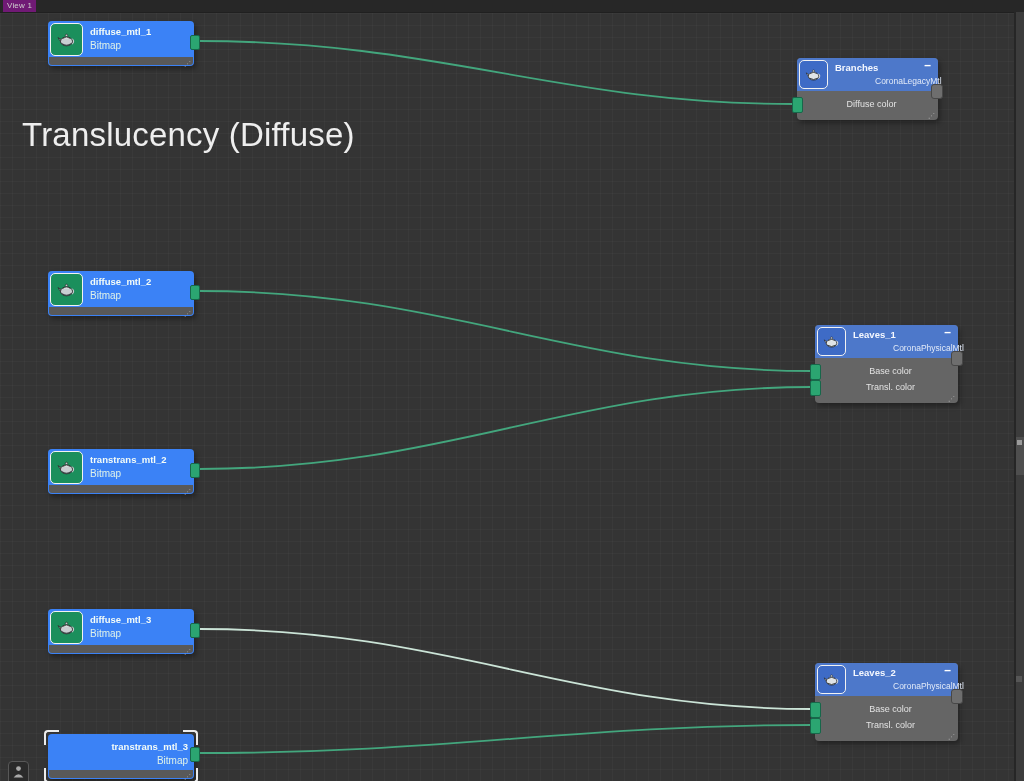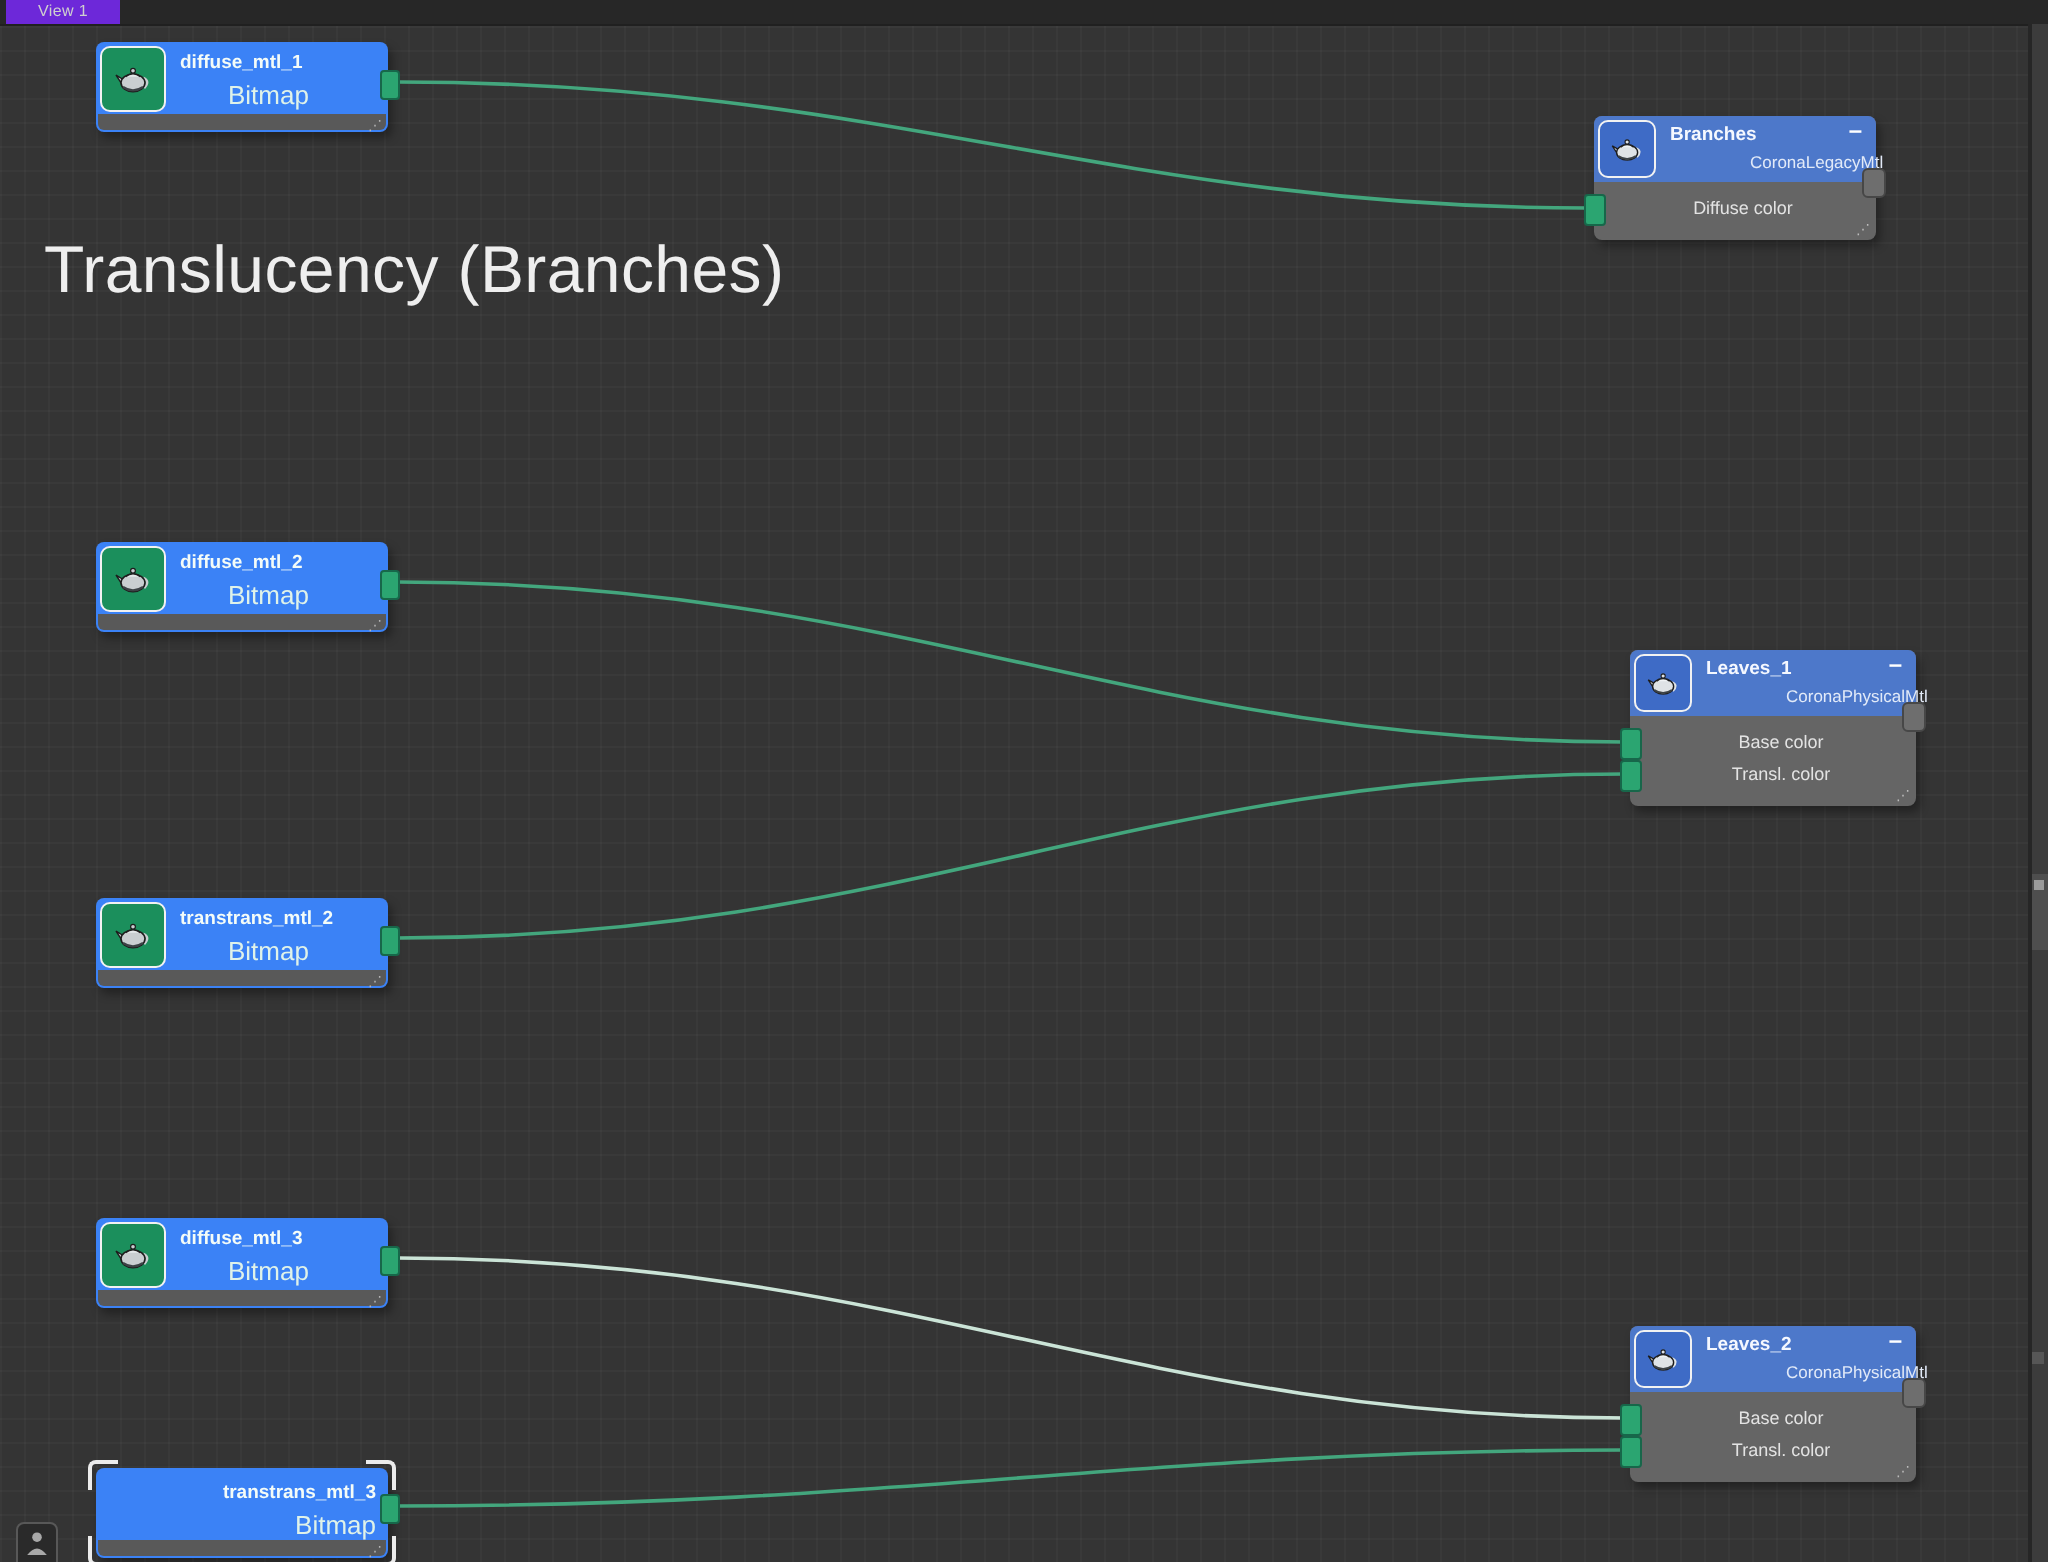--- a/index.html
+++ b/index.html
@@ -9,36 +9,36 @@
   
   #canvas{position:absolute;left:0;top:12px;right:0;bottom:0;
     background-color:#343434;
     background-image:
       linear-gradient(rgba(255,255,255,0.025) 1px, transparent 1px),
       linear-gradient(90deg, rgba(255,255,255,0.025) 1px, transparent 1px);
     background-size:12px 12px;
     border-top:1px solid #202020;}
   
   .topbar{position:absolute;left:0;top:0;width:100%;height:12px;background:#272727;z-index:6;}
-  .viewtab{position:absolute;left:3px;top:0;height:12px;padding:0 16px;background:#6d28d9;
+  .viewtab{position:absolute;left:3px;top:0;height:12px;padding:0 4px;background:#701a75;
     color:#cfcfcf;font-size:8px;line-height:12px;letter-spacing:.2px;}
   
   svg.wires{position:absolute;left:0;top:0;z-index:1;}
   
   .note{position:absolute;left:22px;top:114px;z-index:2;color:#eeeeee;
     font-size:33px;font-weight:300;line-height:42px;letter-spacing:.2px;}
   
   .gnode{position:absolute;width:146px;height:45px;background:#3b82f6;border-radius:4px;
     box-shadow:2px 3px 5px rgba(0,0,0,.35);z-index:3;}
   .gicon{position:absolute;left:2px;top:2px;width:33px;height:33px;background:#1b8f5c;
     border:1px solid #f2f2f2;border-radius:5px;box-sizing:border-box;
     display:flex;align-items:center;justify-content:center;}
   .gtext{position:absolute;left:42px;top:5px;right:6px;}
   .gtitle{font-size:9.5px;font-weight:bold;color:#f4fcf8;white-space:nowrap;}
-  .gsub{font-size:13px;color:#dff2e9;margin-top:3px;margin-left:24px;}
+  .gsub{font-size:10px;color:#dff2e9;margin-top:3px;}
   .gfoot{position:absolute;left:1px;right:1px;bottom:1px;height:8px;background:#595959;
     border-radius:0 0 3px 3px;}
   .grip{position:absolute;right:2px;bottom:-3px;font-size:7px;color:#b5b5b5;line-height:8px;}
   .nub-out{position:absolute;right:-6px;top:14px;width:8px;height:13px;background:#2ba571;
     border:1px solid #17674a;border-radius:2px;}
   .gnode.no-icon .gtext{left:10px;text-align:right;}
   
   .br{position:absolute;width:13px;height:13px;border:2px solid #ececec;z-index:4;}
   .br.tl{left:-4px;top:-4px;border-right:none;border-bottom:none;border-radius:4px 0 0 0;}
   .br.tr{right:-4px;top:-4px;border-left:none;border-bottom:none;border-radius:0 4px 0 0;}
@@ -86,21 +86,21 @@
     <path d="M199,469 C450,469 570,387 812,387" fill="none" stroke-width="1.8" stroke="#43a67d"></path>
     <path d="M199,629 C450,629 570,709 812,709" fill="none" stroke-width="1.8" stroke="#cbe4d7"></path>
     <path d="M199,753 C450,753 570,725 812,725" fill="none" stroke-width="1.8" stroke="#43a67d"></path>
   </svg>
 
   <div class="topbar">
     <div class="viewtab">View 1</div>
   </div>
 
   <div class="note">
-    <div>Translucency (Branches)</div>
+    <div>Translucency (Diffuse)</div>
   </div>
 
   <div class="gnode" style="left:48px;top:21px">
     <div class="gicon">
       <svg width="22" height="16" viewBox="0 0 22 16">
         <path d="M5.2 7.5 L2 5.6 L5.2 10.5 Z" fill="#c9ced1" stroke="#1c1c1c" stroke-width="0.7"></path>
         <path d="M15.6 7 q3.6 1.6 0.4 5" fill="none" stroke="#c9ced1" stroke-width="1.4"></path>
         <ellipse cx="10.5" cy="9.4" rx="6" ry="4.4" fill="#c9ced1" stroke="#1c1c1c" stroke-width="0.8"></ellipse>
         <path d="M6.8 6.4 q3.7 -3 7.4 0" fill="#e4e8ea" stroke="#1c1c1c" stroke-width="0.7"></path>
         <circle cx="10.5" cy="3.4" r="1.2" fill="#c9ced1" stroke="#1c1c1c" stroke-width="0.6"></circle>

